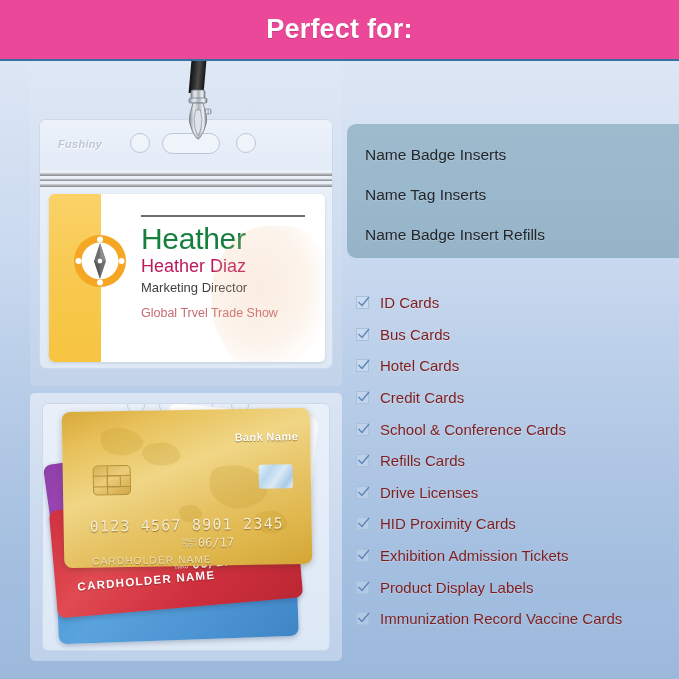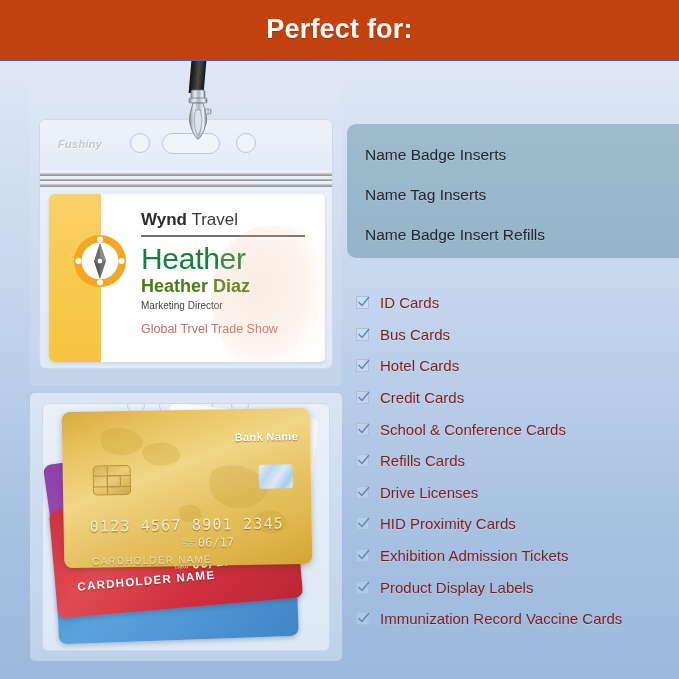--- a/index.html
+++ b/index.html
@@ -10,21 +10,21 @@
   }
   body {
     background: linear-gradient(180deg, #e4ebf6 0%, #dbe5f4 12%, #c9d9ef 38%, #b4cae6 62%, #a4bfe0 82%, #9cb9dc 100%);
     position: relative;
   }
 
   
   .header {
     position: absolute; left: 0; top: 0;
     width: 679px; height: 61px;
-    background: #c2410c;
+    background: #ec4899;
     border-bottom: 2px solid #36719f;
     display: flex; align-items: center; justify-content: center;
   }
   .header-title {
     color: #ffffff;
     font-size: 27px;
     font-weight: bold;
     letter-spacing: 0.2px;
     text-shadow: 0 1px 1px rgba(0,0,0,.18);
   }
@@ -117,22 +117,22 @@
   .brand { font-size: 17px; color: #3a3a3a; white-space: nowrap; }
   .brand b { font-weight: bold; color: #2d2d2d; }
   .brand-rule {
     margin-top: 5px; height: 2px; width: 164px;
     background: #6d6d6d;
   }
   .first-name {
     margin-top: 6px;
     font-size: 30px; color: #15803d; letter-spacing: -.3px; line-height: 1.05;
   }
-  .full-name { margin-top: 1px; font-size: 18px; color: #4d7c0f; font-weight: bold; }
-  .job-title { margin-top: 3px; font-size: 10px; color: #3f3f3f; }
+  .full-name { margin-top: 1px; font-size: 18px; color: #be185d; }
+  .job-title { margin-top: 3px; font-size: 13px; color: #3f3f3f; }
   .event { margin-top: 11px; font-size: 12.5px; color: #c96a72; }
   .ghost {
     position: absolute; right: -6px; bottom: -14px;
     width: 120px; height: 150px; opacity: .20;
     background: radial-gradient(ellipse at 40% 40%, #e9a06a 0%, #f1c49c 45%, rgba(255,255,255,0) 72%);
     border-radius: 50% 40% 45% 55%;
     pointer-events: none;
   }
 
   
@@ -354,21 +354,20 @@
           <circle cx="29" cy="50.5" r="3" fill="#ffffff"></circle>
           <circle cx="7.5" cy="29" r="3" fill="#ffffff"></circle>
           <circle cx="50.5" cy="29" r="3" fill="#ffffff"></circle>
           <path d="M29 11 L35 29 L29 47 L23 29 Z" fill="#6f6f6f"></path>
           <path d="M29 11 L35 29 L29 29 Z" fill="#8d8d8d"></path>
           <path d="M29 47 L23 29 L29 29 Z" fill="#5a5a5a"></path>
           <circle cx="29" cy="29" r="3" fill="#ffffff" stroke="#6f6f6f" stroke-width="1.2"></circle>
         </svg>
 
         <div class="insert-txt">
-          <div class="brand"><b>Wynd</b><span> Travel</span></div>
           <div class="brand-rule"></div>
           <div class="first-name">Heather</div>
           <div class="full-name">Heather Diaz</div>
           <div class="job-title">Marketing Director</div>
           <div class="event">Global Trvel Trade Show</div>
         </div>
         <div class="ghost"></div>
       </div>
     </div>
   </div>

